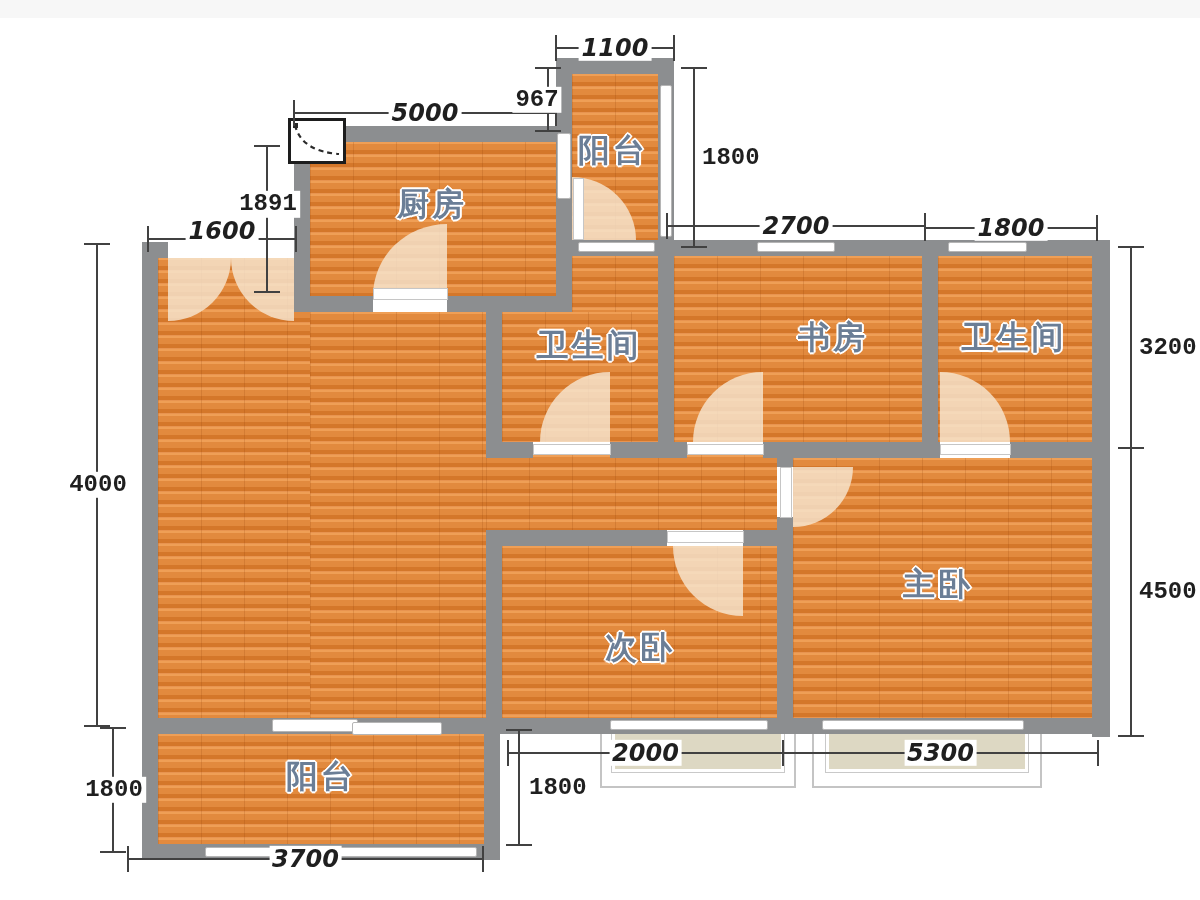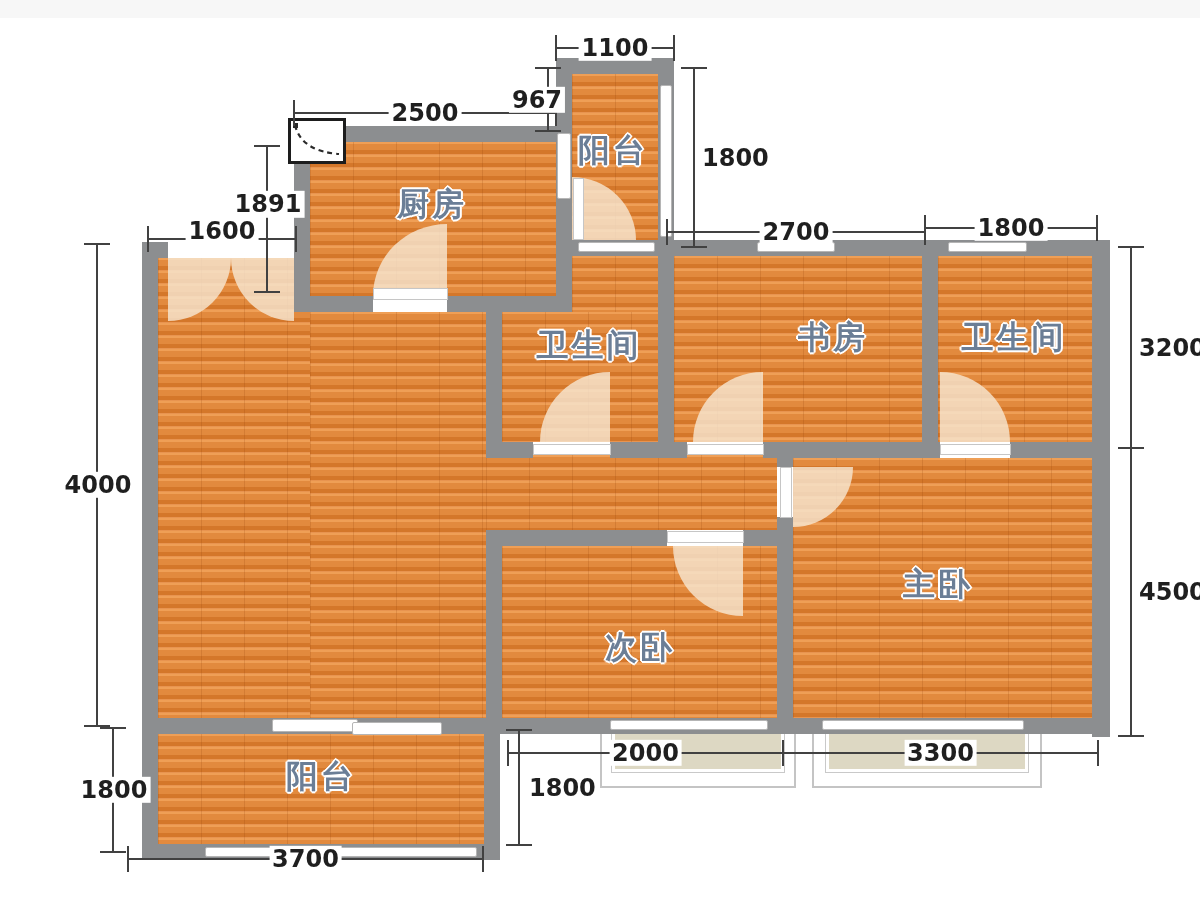--- a/index.html
+++ b/index.html
@@ -17,31 +17,31 @@
   .tl{border-radius:100% 0 0 0;} .tr{border-radius:0 100% 0 0;}
   .br{border-radius:0 0 100% 0;} .bl{border-radius:0 0 0 100%;}
   .bay{position:absolute;}
   .bay .frame{position:absolute;background:#ffffff;border:2px solid #c4c4c4;box-sizing:border-box;}
   .bay .seat{position:absolute;background:#ddd8c3;border:3px solid #ffffff;outline:1px solid #c9c9c9;box-sizing:border-box;}
   .room-label{position:absolute;transform:translate(-50%,-50%);font-weight:bold;font-size:32px;
     color:#6b7e96;letter-spacing:3px;white-space:nowrap;
     text-shadow:2px 0 0 #fff,-2px 0 0 #fff,0 2px 0 #fff,0 -2px 0 #fff,
                 1px 1px 0 #fff,-1px -1px 0 #fff,1px -1px 0 #fff,-1px 1px 0 #fff;}
   .dim{position:absolute;}
-  .dim.h{border-top:2px solid #414141;height:0;}
+  .dim.h{border-top:2px solid #414141;height:0;font-style:italic;}
   .dim.v{border-left:2px solid #414141;width:0;}
   .tick{position:absolute;background:#414141;}
   .dim.h > .tick{width:2px;height:26px;top:-14px;}
   .dim.h > .t1{left:-1px;} .dim.h > .t2{right:-1px;}
   .dim.v > .tick{height:2px;width:26px;left:-14px;}
   .dim.v > .t1{top:-1px;} .dim.v > .t2{bottom:-1px;}
   .dim .lbl{position:absolute;font-weight:bold;font-size:24px;color:#1f1f1f;background:#ffffff;
     padding:0 3px;white-space:nowrap;transform:translate(-50%,-50%);line-height:1.1;}
   .dim.h .lbl{left:50%;top:-1px;}
-  .dim.v .lbl{top:50%;left:0;}
+  .dim.v .lbl{top:50%;left:0;font-family:Liberation Mono, monospace;}
   .dim.v.lr .lbl{left:4px;transform:translate(0,-50%);}
   .entry-icon{position:absolute;background:#ffffff;border:3px solid #1d1d1d;box-sizing:border-box;}
 </style>
 </head>
 <body>
 
 <div class="canvas">
   <div class="topband"></div>
 
   <div class="floor" style="left:310px;top:142px;width:246px;height:154px;"></div>
@@ -137,23 +137,23 @@
   <div class="room-label" style="left:321px;top:777px;">阳台</div>
 
   <div class="dim h" style="left:556px;top:47px;width:118px;">
     <span class="tick t1"></span>
       <span class="tick t2"></span>
     <span class="lbl">1100</span>
   </div>
   <div class="dim h" style="left:294px;top:112px;width:262px;">
     <span class="tick t1"></span>
       <span class="tick t2"></span>
-    <span class="lbl">2500</span>
-  </div>
-  <div class="dim h" style="left:667px;top:231px;width:258px;">
+    <span class="lbl">5000</span>
+  </div>
+  <div class="dim h" style="left:667px;top:225px;width:258px;">
     <span class="tick t1"></span>
       <span class="tick t2"></span>
     <span class="lbl">2700</span>
   </div>
   <div class="dim h" style="left:925px;top:227px;width:172px;">
     <span class="tick t1"></span>
       <span class="tick t2"></span>
     <span class="lbl">1800</span>
   </div>
   <div class="dim h" style="left:148px;top:238px;width:148px;">
@@ -162,21 +162,21 @@
     <span class="lbl" style="top:-9px;">1600</span>
   </div>
   <div class="dim h" style="left:508px;top:752px;width:275px;">
     <span class="tick t1"></span>
       <span class="tick t2"></span>
     <span class="lbl">2000</span>
   </div>
   <div class="dim h" style="left:783px;top:752px;width:315px;">
     <span class="tick t1"></span>
       <span class="tick t2"></span>
-    <span class="lbl">3300</span>
+    <span class="lbl">5300</span>
   </div>
   <div class="dim h" style="left:128px;top:858px;width:355px;">
     <span class="tick t1"></span>
       <span class="tick t2"></span>
     <span class="lbl">3700</span>
   </div>
 
   <div class="dim v" style="left:547px;top:68px;height:63px;">
     <span class="tick t1"></span>
       <span class="tick t2"></span>

